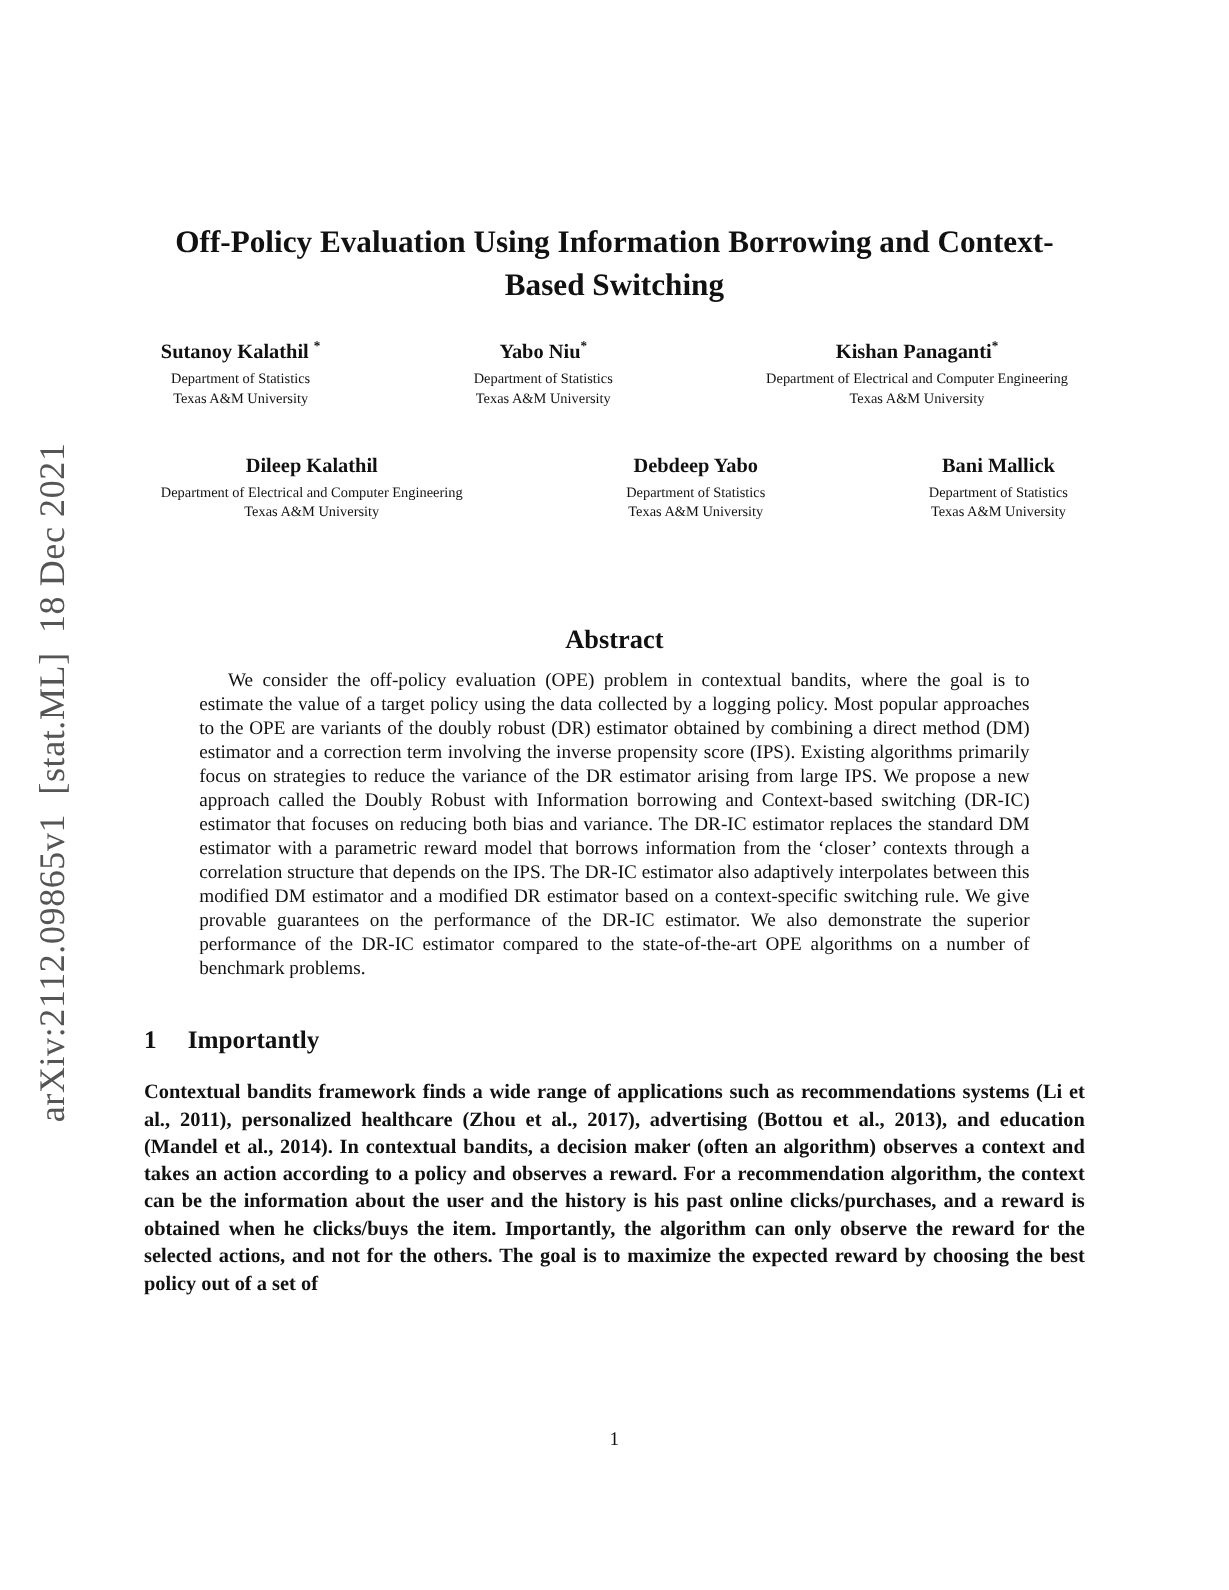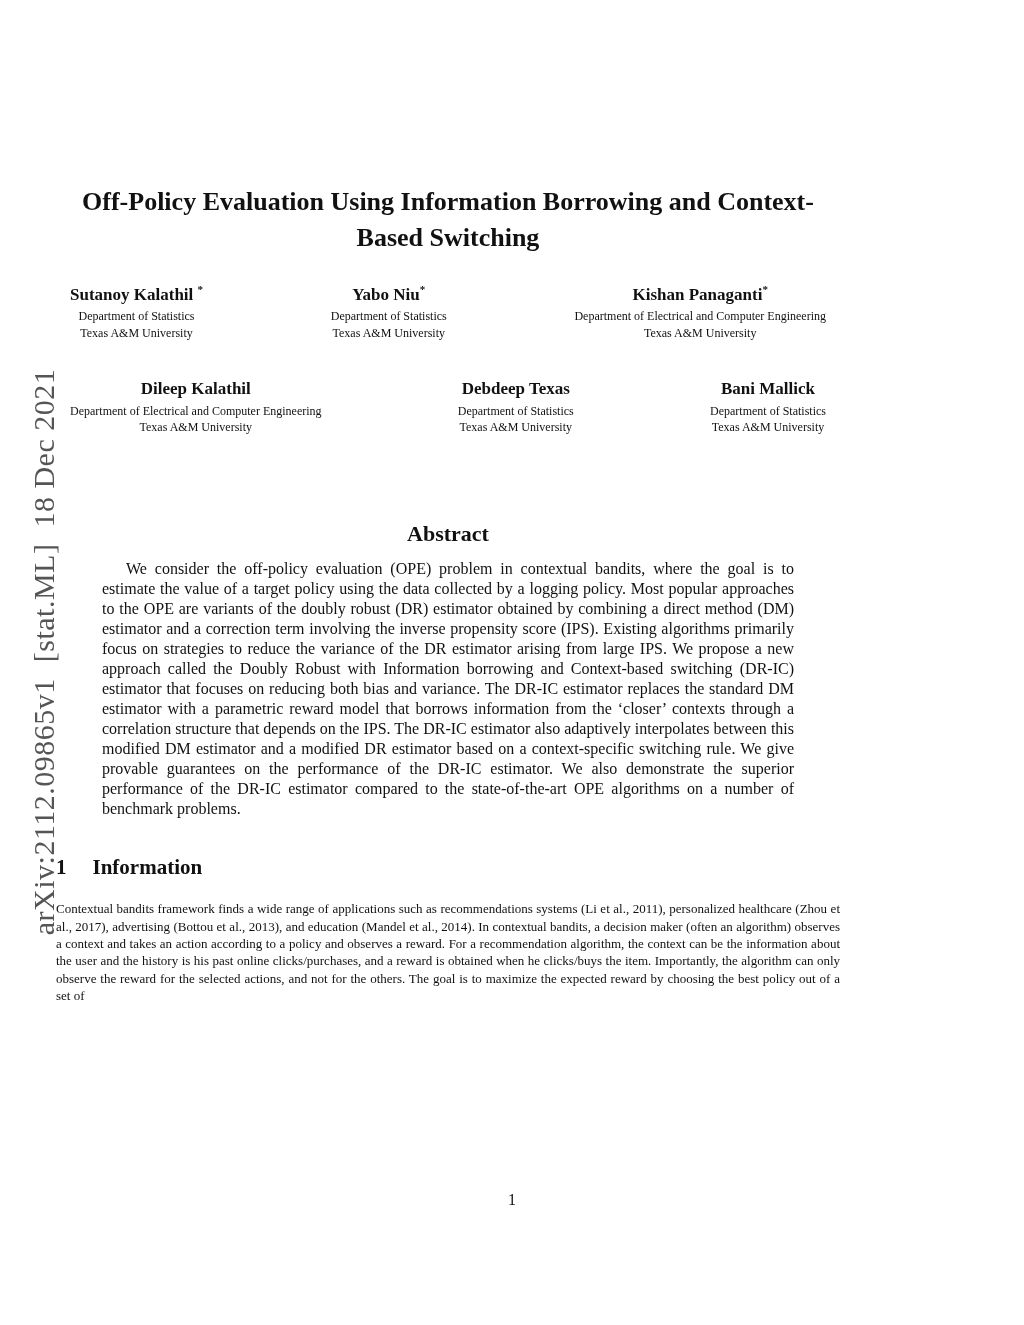--- a/index.html
+++ b/index.html
@@ -18,21 +18,21 @@
     top: 652px;
     left: 44px;
     transform: translate(-50%, -50%) rotate(-90deg);
     white-space: pre;
     font-size: 30px;
     color: #555555;
     letter-spacing: 0.5px;
   }
   .content {
     position: relative;
-    margin: 0 56px;
+    margin: 0 120px;
     width: 784px;
     padding-top: 184px;
   }
   .title {
     font-size: 26px;
     font-weight: bold;
     text-align: center;
     line-height: 1.4;
     max-width: 740px;
     margin: 0 auto;
@@ -71,23 +71,24 @@
     text-indent: 24px;
   }
   .section-heading {
     margin-top: 36px;
     font-size: 21px;
     font-weight: bold;
   }
   .section-heading .sec-num { margin-right: 26px; }
   .body-text {
     margin-top: 20px;
-    font-size: 13px;
+    font-size: 17px;
     line-height: 1.34;
     text-align: justify;
+    font-weight: bold;
   }
   .footnote { margin-top: 8px; }
   .footnote-rule {
     width: 308px;
     border-top: 1px solid #111111;
     margin-bottom: 6px;
   }
   .footnote-text {
     font-size: 15px;
     line-height: 1.35;
@@ -137,38 +138,38 @@
       </div>
     </div>
 
     <div class="authors-row row2">
       <div class="author">
         <div class="author-name">Dileep Kalathil</div>
         <div class="author-dept">Department of Electrical and Computer Engineering</div>
         <div class="author-univ">Texas A&amp;M University</div>
       </div>
       <div class="author">
-        <div class="author-name">Debdeep Texas</div>
+        <div class="author-name">Debdeep Yabo</div>
         <div class="author-dept">Department of Statistics</div>
         <div class="author-univ">Texas A&amp;M University</div>
       </div>
       <div class="author">
         <div class="author-name">Bani Mallick</div>
         <div class="author-dept">Department of Statistics</div>
         <div class="author-univ">Texas A&amp;M University</div>
       </div>
     </div>
 
     <div class="abstract">
       <div class="abstract-heading">Abstract</div>
       <p class="abstract-text">We consider the off-policy evaluation (OPE) problem in contextual bandits, where the goal is to estimate the value of a target policy using the data collected by a logging policy. Most popular approaches to the OPE are variants of the doubly robust (DR) estimator obtained by combining a direct method (DM) estimator and a correction term involving the inverse propensity score (IPS). Existing algorithms primarily focus on strategies to reduce the variance of the DR estimator arising from large IPS. We propose a new approach called the Doubly Robust with Information borrowing and Context-based switching (DR-IC) estimator that focuses on reducing both bias and variance. The DR-IC estimator replaces the standard DM estimator with a parametric reward model that borrows information from the ‘closer’ contexts through a correlation structure that depends on the IPS. The DR-IC estimator also adaptively interpolates between this modified DM estimator and a modified DR estimator based on a context-specific switching rule. We give provable guarantees on the performance of the DR-IC estimator. We also demonstrate the superior performance of the DR-IC estimator compared to the state-of-the-art OPE algorithms on a number of benchmark problems.</p>
     </div>
 
     <h2 class="section-heading">
-      <span class="sec-num">1</span><span class="sec-title">Information</span>
+      <span class="sec-num">1</span><span class="sec-title">Importantly</span>
     </h2>
 
     <p class="body-text">Contextual bandits framework finds a wide range of applications such as recommendations systems (Li et al., 2011), personalized healthcare (Zhou et al., 2017), advertising (Bottou et al., 2013), and education (Mandel et al., 2014). In contextual bandits, a decision maker (often an algorithm) observes a context and takes an action according to a policy and observes a reward. For a recommendation algorithm, the context can be the information about the user and the history is his past online clicks/purchases, and a reward is obtained when he clicks/buys the item. Importantly, the algorithm can only observe the reward for the selected actions, and not for the others. The goal is to maximize the expected reward by choosing the best policy out of a set of</p>
 
 
   </div>
 
   <div class="page-number">1</div>
 
 </div>

